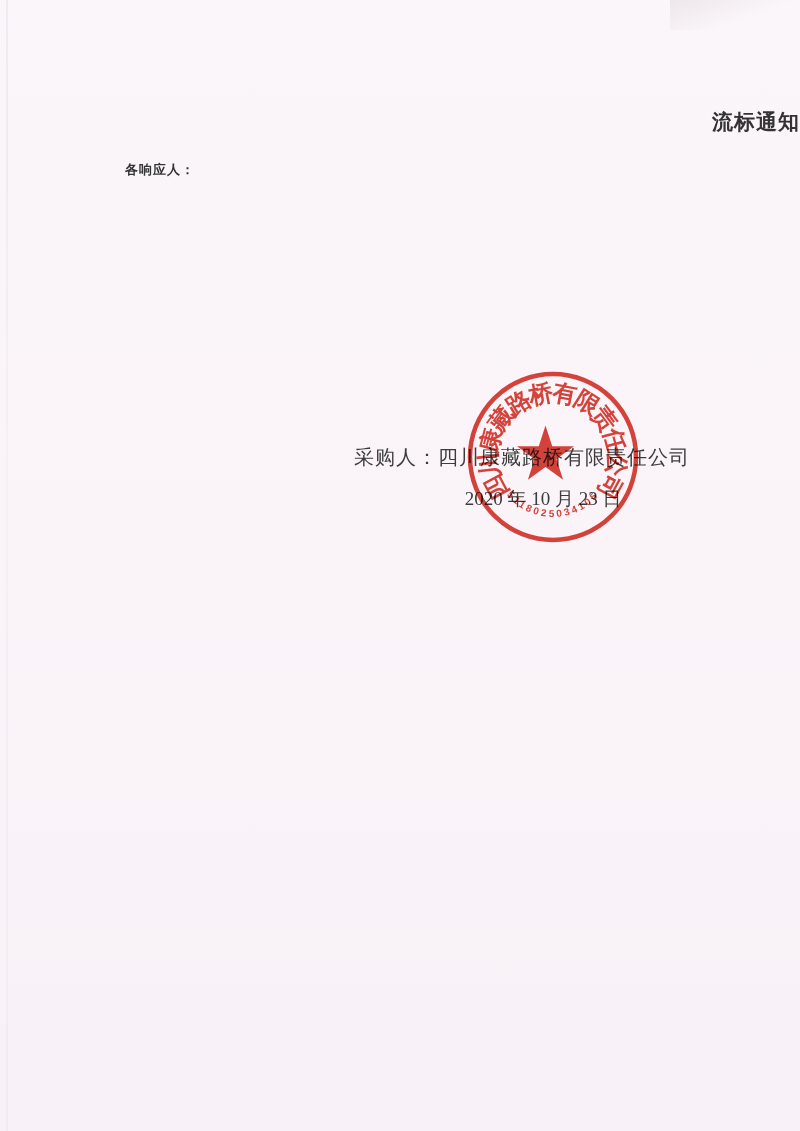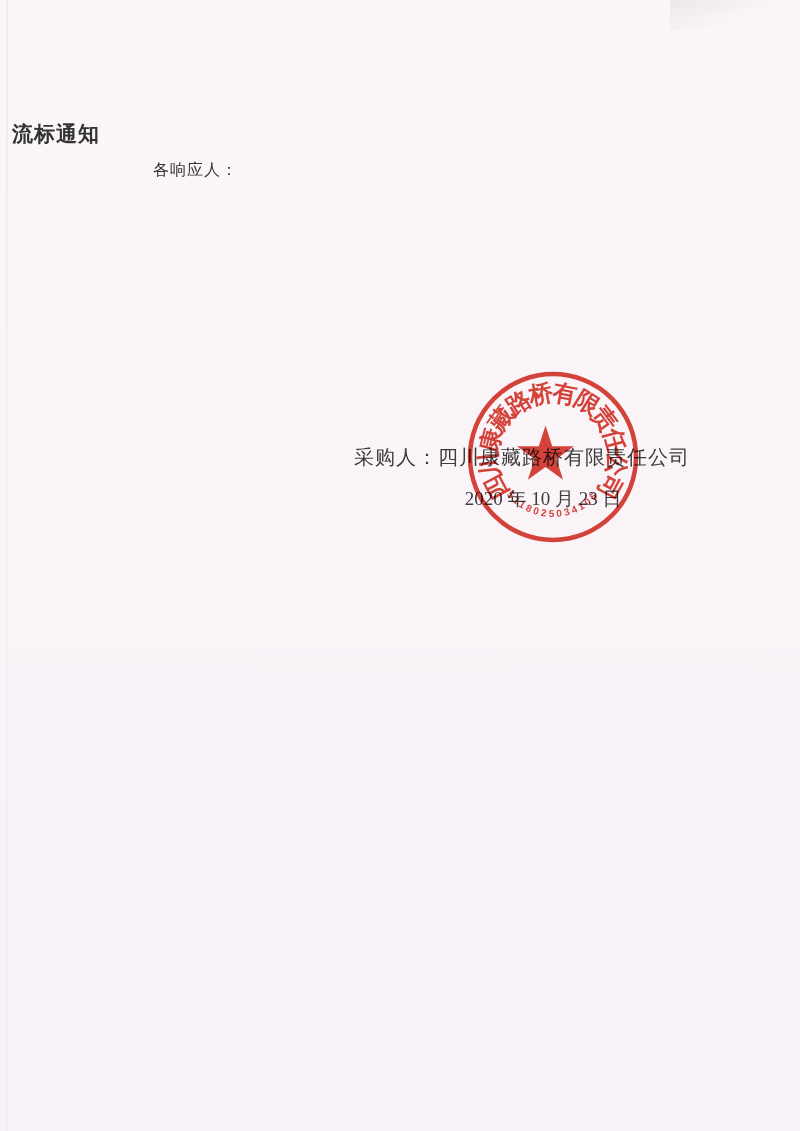--- a/index.html
+++ b/index.html
@@ -31,37 +31,36 @@
   }
   .edge-top-right {
     position: absolute;
     right: 0; top: 0;
     width: 130px; height: 30px;
     background: linear-gradient(160deg, rgba(226,218,224,.55), rgba(250,244,249,0) 60%);
   }
   .title {
     position: absolute;
     top: 106px; left: 0; right: 0;
-    margin: 12px;
-    text-align: left;
+    margin: 0;
+    text-align: right;
     font-size: 21px;
     line-height: 32px;
     font-weight: 700;
     letter-spacing: 1px;
     color: #333;
   }
   .salutation {
     position: absolute;
     top: 155px; left: 125px;
-    font-size: 16px;
+    font-size: 13px;
     line-height: 30px;
-    font-weight: 400;
+    font-weight: 700;
     letter-spacing: 1px;
     color: #353535;
-    margin-left: 28px;
   }
   .body-text {
     position: absolute;
     top: 189px; left: 125px;
     width: 566px;
     font-size: 20px;
   }
   .body-text .line {
     height: 40px;
     line-height: 40px;

